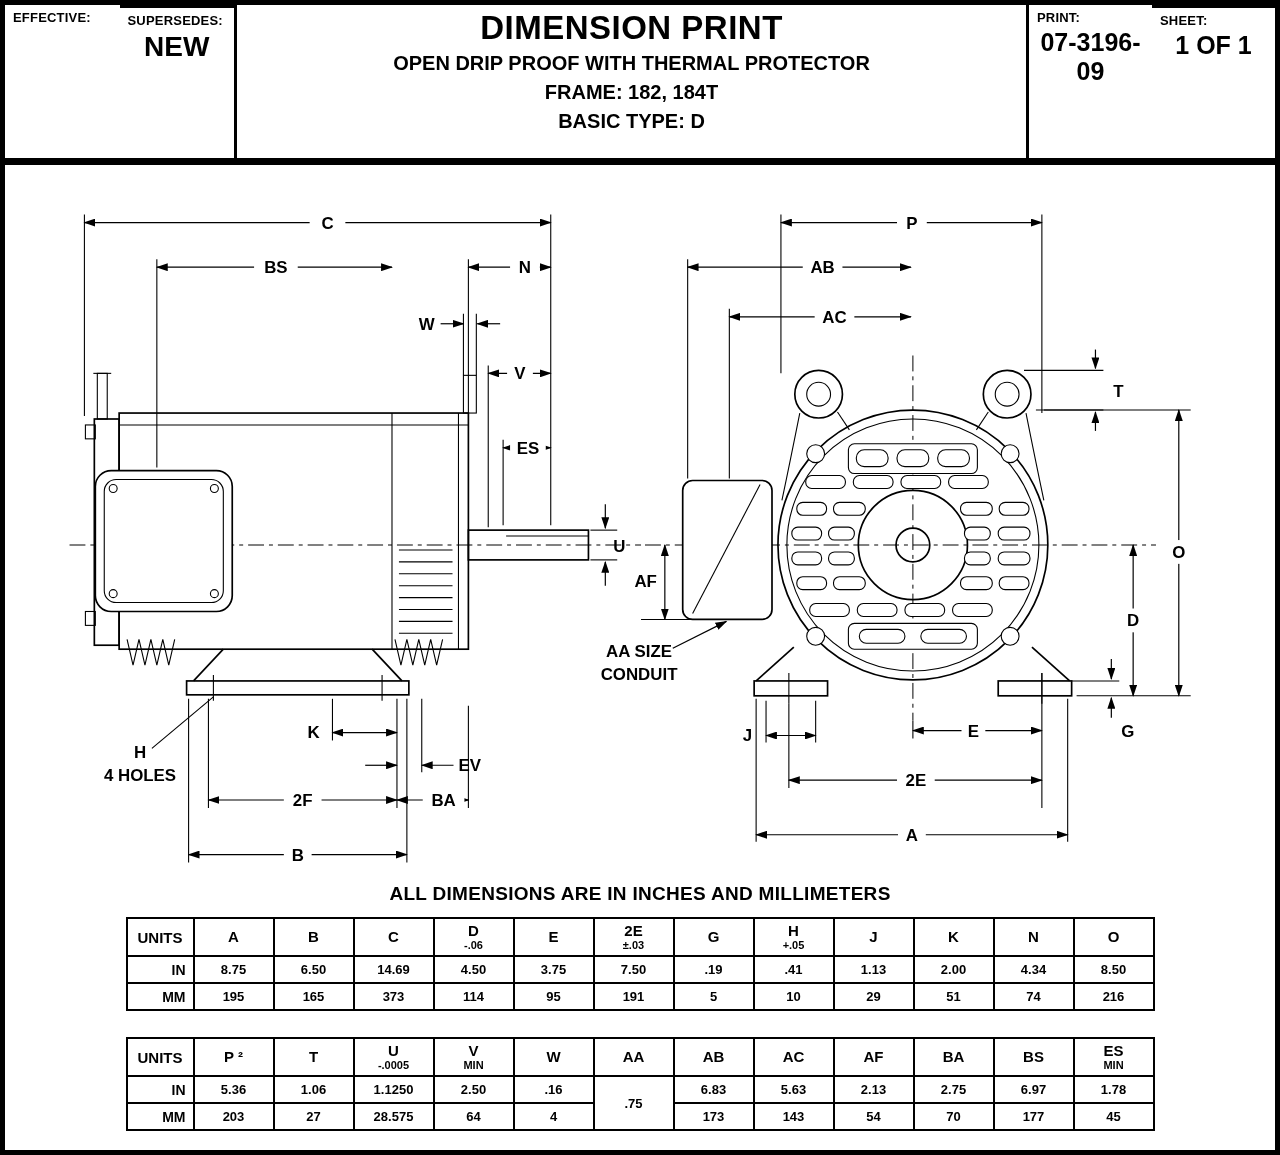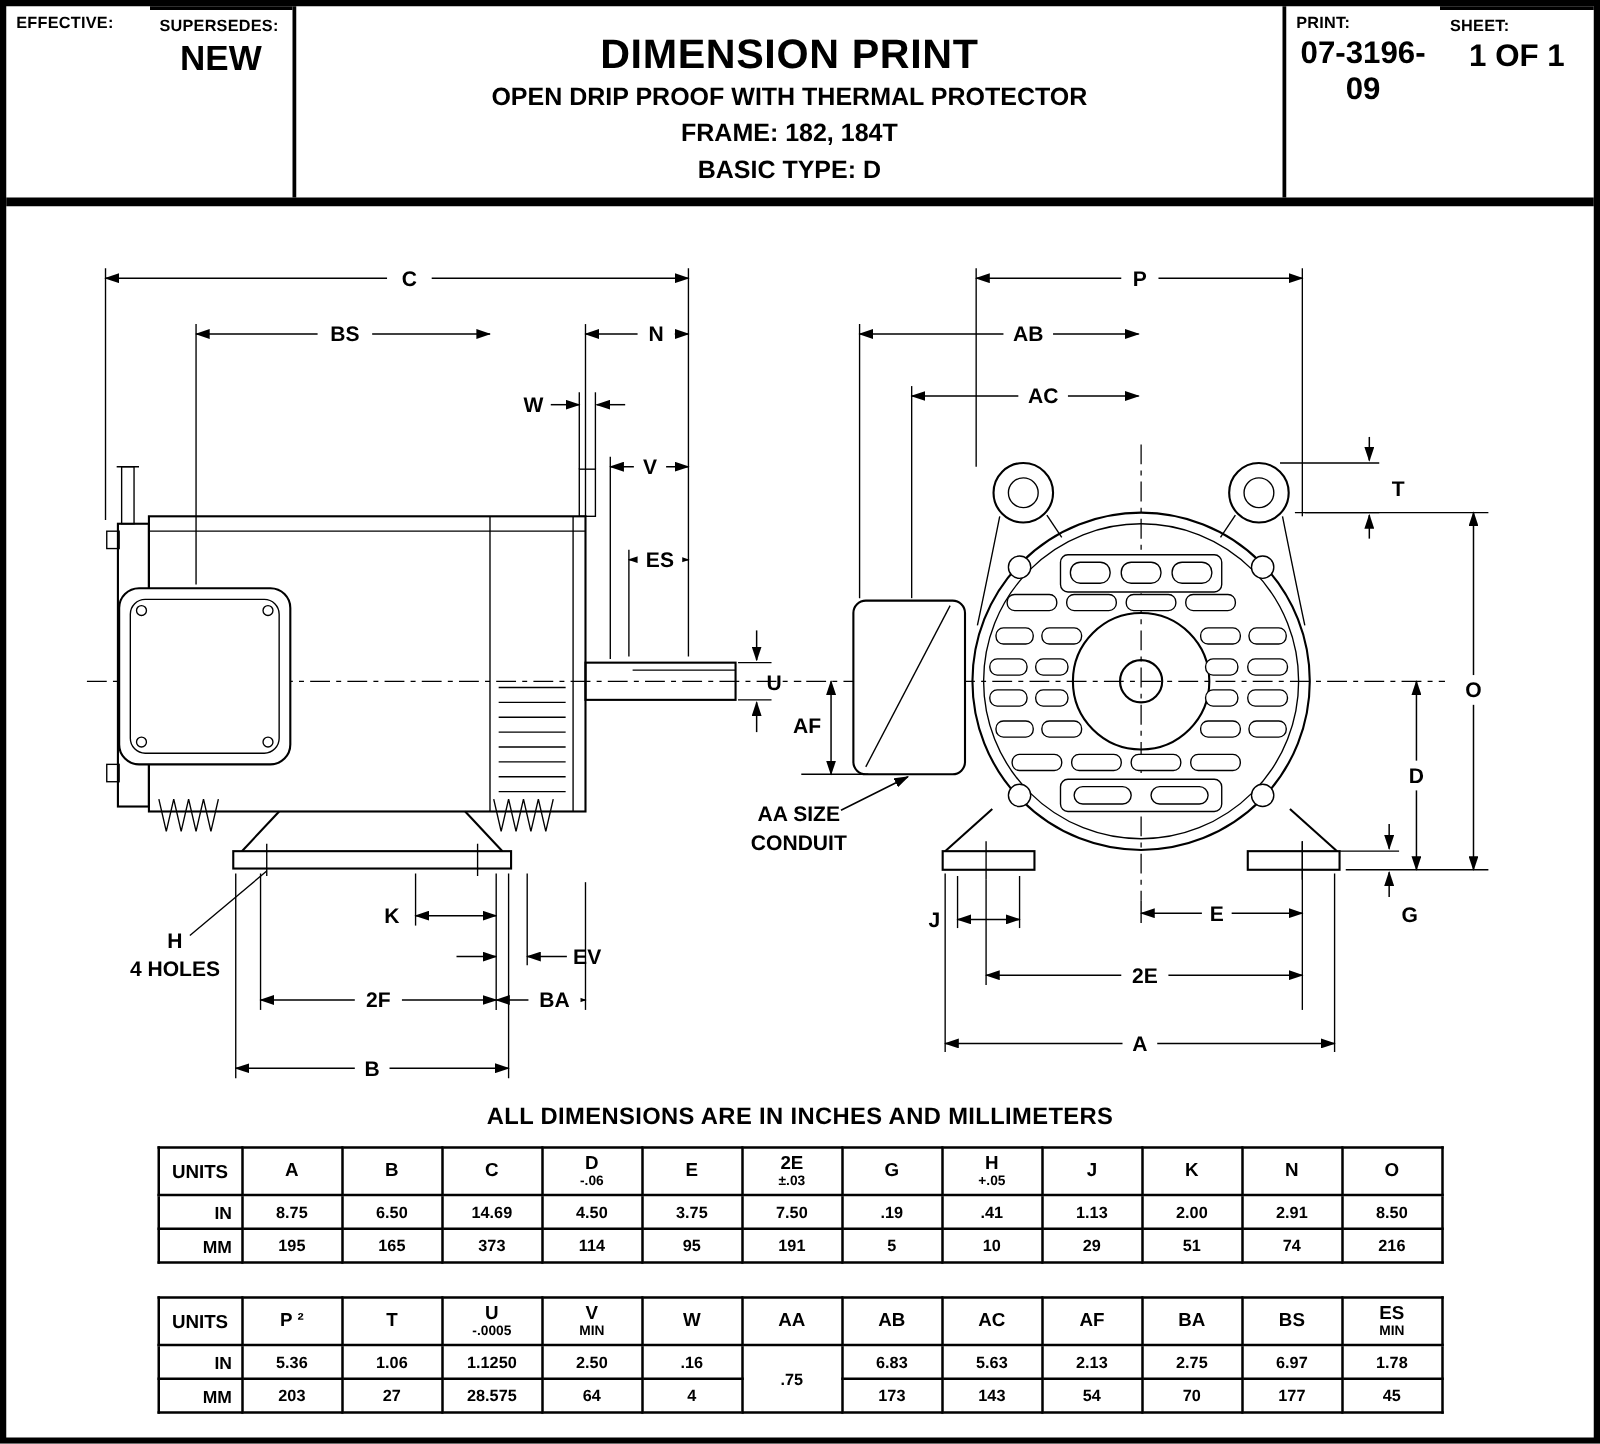--- a/index.html
+++ b/index.html
@@ -3,21 +3,21 @@
 <meta charset="utf-8">
 <style>
   html,body { margin:0; padding:0; background:#e8e8e8; }
   body { width:1280px; height:1155px; font-family:"Liberation Sans", sans-serif; color:#000; }
   .page { width:1280px; height:1155px; box-sizing:border-box; background:#fff; border:5px solid #000; }
 
   
   .hdr { display:flex; height:160px; border-bottom:7px solid #000; box-sizing:border-box; }
   .hdr-left  { width:232px; border-right:3px solid #000; display:flex; box-sizing:border-box; }
   .hdr-right { width:246px; display:flex; box-sizing:border-box; }
-  .hdr-center{ flex:1; border-right:3px solid #000; text-align:center; padding-top:20px; box-sizing:border-box; }
+  .hdr-center{ flex:1; border-right:3px solid #000; text-align:center; padding-top:5px; box-sizing:border-box; }
   .hdr-cell { flex:1; padding:5px 8px 2px 8px; box-sizing:border-box; }
   .hdr-cell.bt { border-top:3px solid #000; }
   .hdr-label { font-size:13px; font-weight:bold; letter-spacing:.2px; }
   .hdr-value { text-align:center; font-size:25px; font-weight:bold; margin-top:3px; }
   .hdr-value.big { font-size:28px; }
   .doc-title { font-size:33px; font-weight:bold; letter-spacing:.5px; line-height:36px; }
   .doc-sub   { font-size:20px; font-weight:bold; margin-top:6px; }
 
   
   .drawing-wrap { padding:0 5px; }
@@ -409,21 +409,21 @@
       <td>8.75</td>
       <td>6.50</td>
       <td>14.69</td>
       <td>4.50</td>
       <td>3.75</td>
       <td>7.50</td>
       <td>.19</td>
       <td>.41</td>
       <td>1.13</td>
       <td>2.00</td>
-      <td>2.91</td>
+      <td>4.34</td>
       <td>8.50</td>
     </tr>
     <tr>
       <td class="units-c">MM</td>
       <td>195</td>
       <td>165</td>
       <td>373</td>
       <td>114</td>
       <td>95</td>
       <td>191</td>

